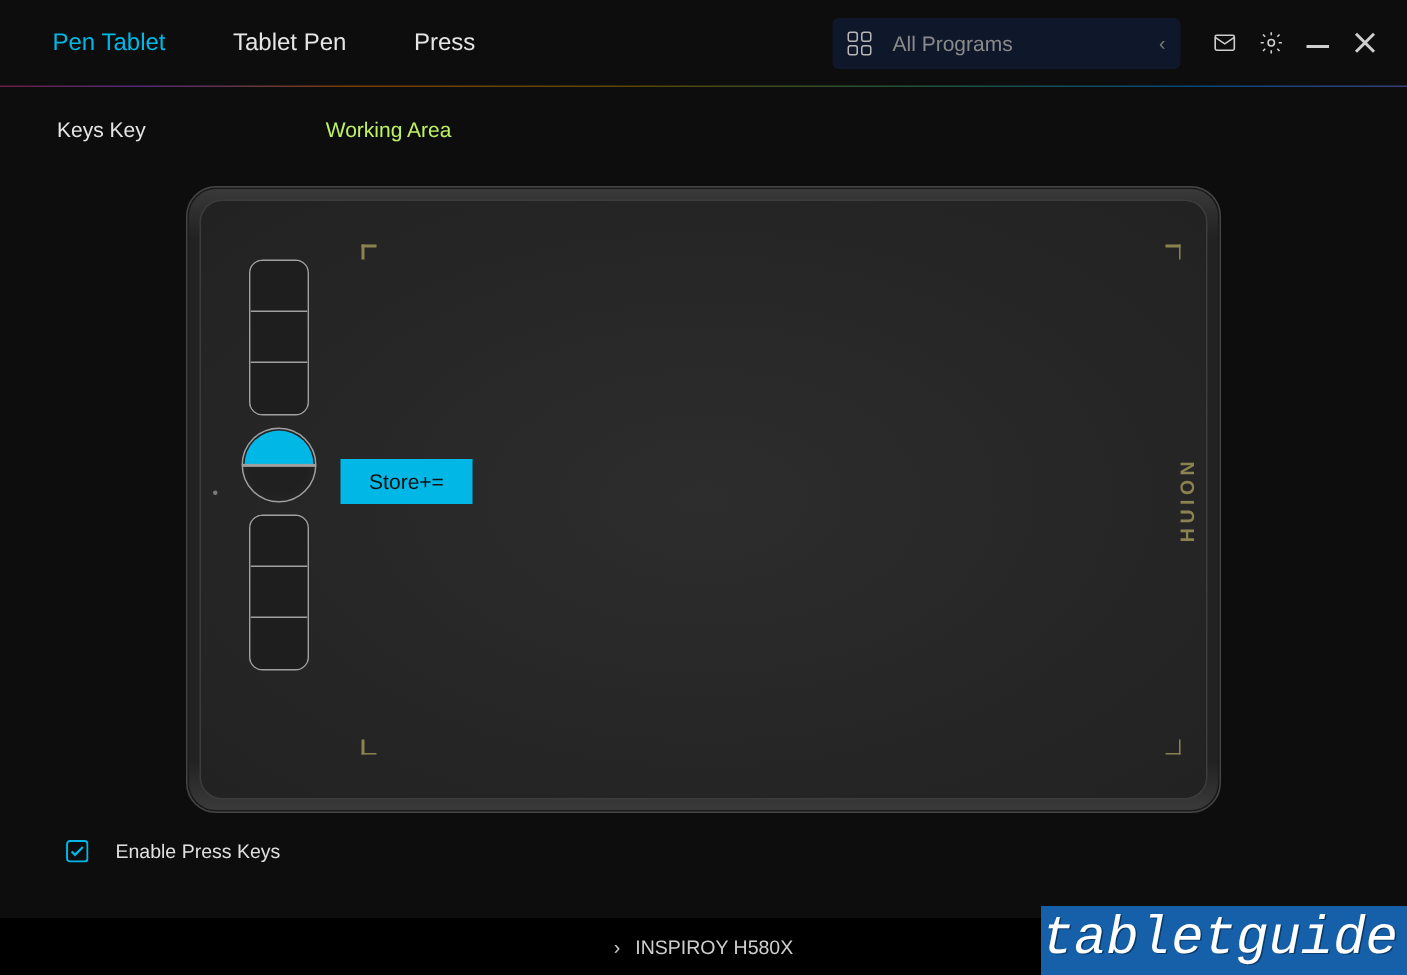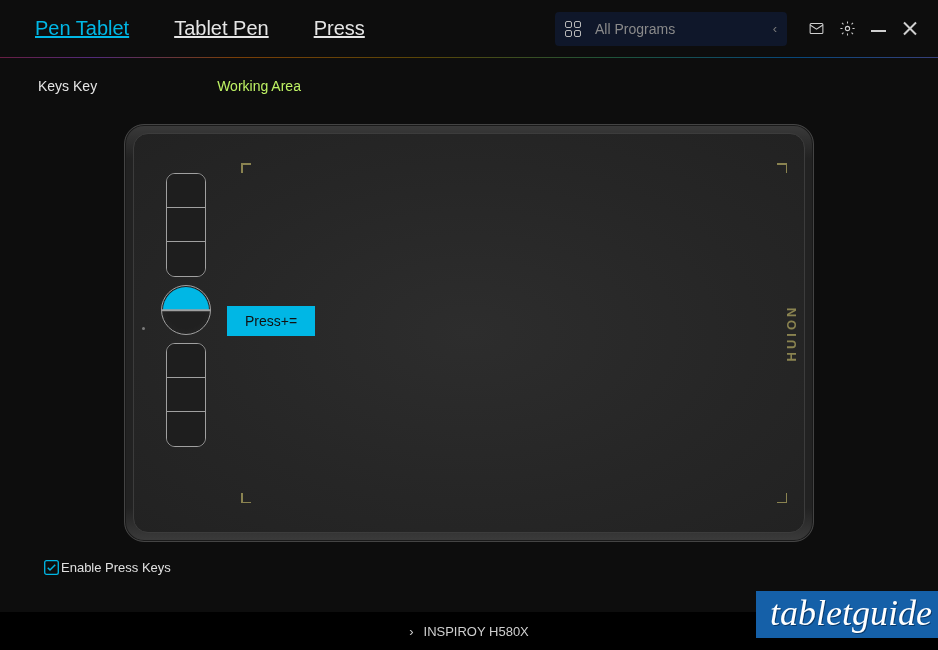--- a/index.html
+++ b/index.html
@@ -1,21 +1,21 @@
 <!DOCTYPE html>
 <html><head>
 <meta charset="utf-8">
 <style>
   * { box-sizing: border-box; margin: 0; padding: 0; }
   html, body { width: 938px; height: 650px; background: #0d0d0d; font-family: "Segoe UI", Arial, sans-serif; color: #e5e5e5; overflow: hidden; }
   
   
   .topbar { height: 57px; display: flex; align-items: center; padding: 0 20px 0 35px; background: #0d0d0d; }
   .nav-tabs { display: flex; gap: 45px; flex: 0 0 auto; }
-  .nav-tab { font-size: 20px; color: #e5e5e5; cursor: pointer; text-decoration: underline; }
+  .nav-tab { font-size: 16px; color: #e5e5e5; cursor: pointer; }
   .nav-tab.active { color: #00b7e5; }
   .spacer { flex: 1; }
   .program-selector { display: flex; align-items: center; background: #0f172a; height: 34px; width: 232px; padding: 0 10px; border-radius: 4px; }
   .program-selector .grid-icon { width: 16px; height: 16px; margin-right: 14px; display: grid; grid-template-columns: 1fr 1fr; grid-template-rows: 1fr 1fr; gap: 2px; }
   .program-selector .grid-icon span { border: 1.2px solid #b8b8b8; border-radius: 2px; }
   .program-selector .label { color: #8a8a8a; font-size: 14px; flex: 1; }
   .program-selector .chev { color: #7a7a7a; font-size: 13px; }
   .top-icons { display: flex; align-items: center; gap: 13px; margin-left: 20px; }
   .top-icons svg, .top-icons .mini { width: 17px; height: 17px; stroke: #cfcfcf; fill: none; stroke-width: 1.5; }
   .top-icons .minimize { width: 15px; height: 2px; background: #cfcfcf; margin-top: 4px; }
@@ -64,29 +64,29 @@
   .wheel .top-half { top: 1px; left: 1px; right: 1px; bottom: 50%; border-radius: 50px 50px 0 0; background: #00b7e5; clip-path: none; height: 23px; }
   .dot { position: absolute; left: 17px; top: 202px; width: 3px; height: 3px; border-radius: 50%; background: #7a7a7a; }
   
   
   .key-tooltip { position: absolute; top: 181px; left: 102px; background: #00b7e5; color: #111; padding: 7px 18px; font-size: 14px; min-width: 88px; text-align: center; }
   
   
   .brand { position: absolute; right: 14px; top: 50%; transform: translateY(-50%) rotate(180deg); writing-mode: vertical-rl; font-size: 13px; font-weight: 700; letter-spacing: 3px; color: #8a8350; }
   
   
-  .check-row { display: flex; align-items: center; gap: 2px; padding: 18px 44px 0; font-size: 13px; color: #e0e0e0; }
+  .check-row { display: flex; align-items: center; gap: 18px; padding: 18px 44px 0; font-size: 13px; color: #e0e0e0; }
   .check-row svg { width: 15px; height: 15px; }
   
   
   .bottombar { position: absolute; left: 0; right: 0; bottom: 0; height: 38px; background: #000; display: flex; align-items: center; justify-content: center; gap: 10px; font-size: 13px; color: #cfcfcf; }
   .bottombar .chev-r { font-size: 13px; color: #cfcfcf; }
   
   
-  .watermark { position: absolute; right: 0; bottom: 12px; background: #1560a8; color: #fff; font-family: Liberation Serif, serif; font-size: 36px; font-style: italic; padding: 1px 6px 4px 14px; letter-spacing: 0px; text-shadow: 1px 1px 0 #0a3a6b; }
+  .watermark { position: absolute; right: 0; bottom: 0; background: #1560a8; color: #fff; font-family: Liberation Mono, monospace; font-size: 36px; font-style: italic; padding: 1px 6px 4px 0; letter-spacing: 0px; text-shadow: 1px 1px 0 #0a3a6b; }
 </style>
 </head>
 <body>
 
 <div class="topbar">
   <div class="nav-tabs">
     <div class="nav-tab active">Pen Tablet</div>
     <div class="nav-tab">Tablet Pen</div>
     <div class="nav-tab">Press</div>
   </div>
@@ -164,21 +164,21 @@
       <div class="wheel">
         <div class="top-half"></div>
       </div>
       <div class="key-group">
         <div class="key-cell"></div>
         <div class="key-cell"></div>
         <div class="key-cell"></div>
       </div>
     </div>
 
-    <div class="key-tooltip">Press+=</div>
+    <div class="key-tooltip">Store+=</div>
 
     <div class="brand">HUION</div>
   </div>
 </div>
 
 <div class="check-row">
   <svg viewBox="0 0 16 16">
     <rect x="0.75" y="0.75" width="14.5" height="14.5" rx="2" fill="none" stroke="#00b7e5" stroke-width="1.4"></rect>
     <path d="M4 8.2l2.4 2.4L12 5" fill="none" stroke="#00b7e5" stroke-width="1.6"></path>
   </svg>

